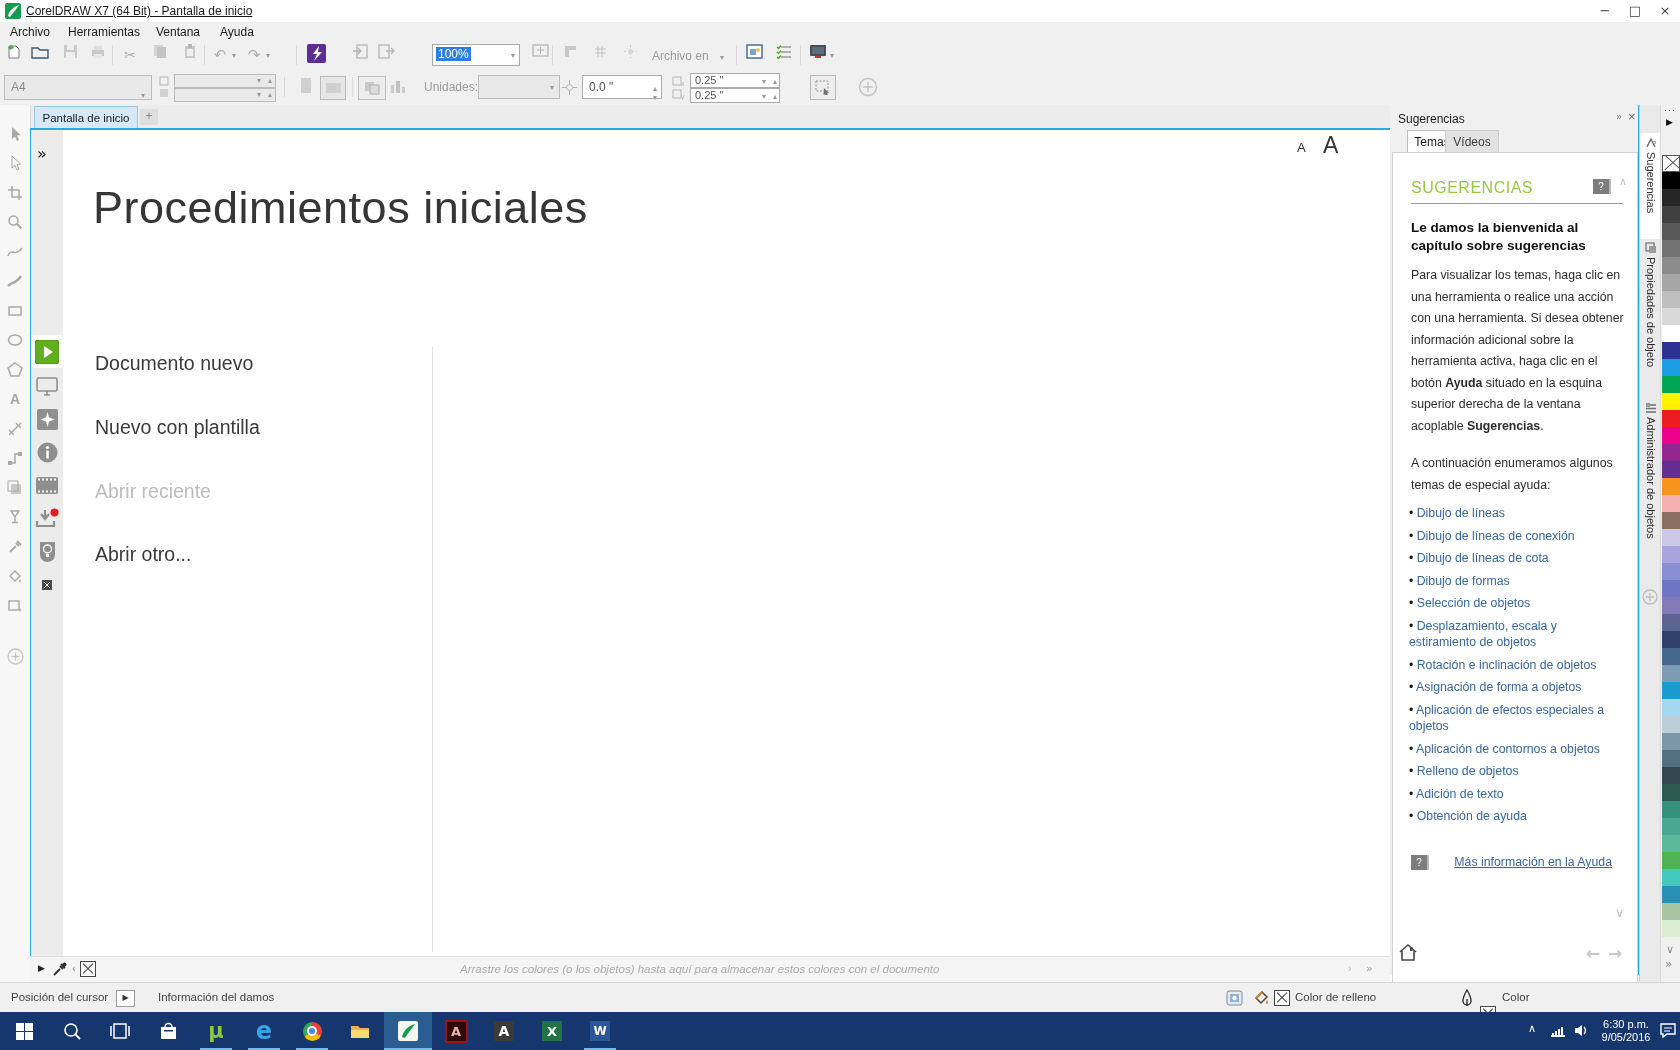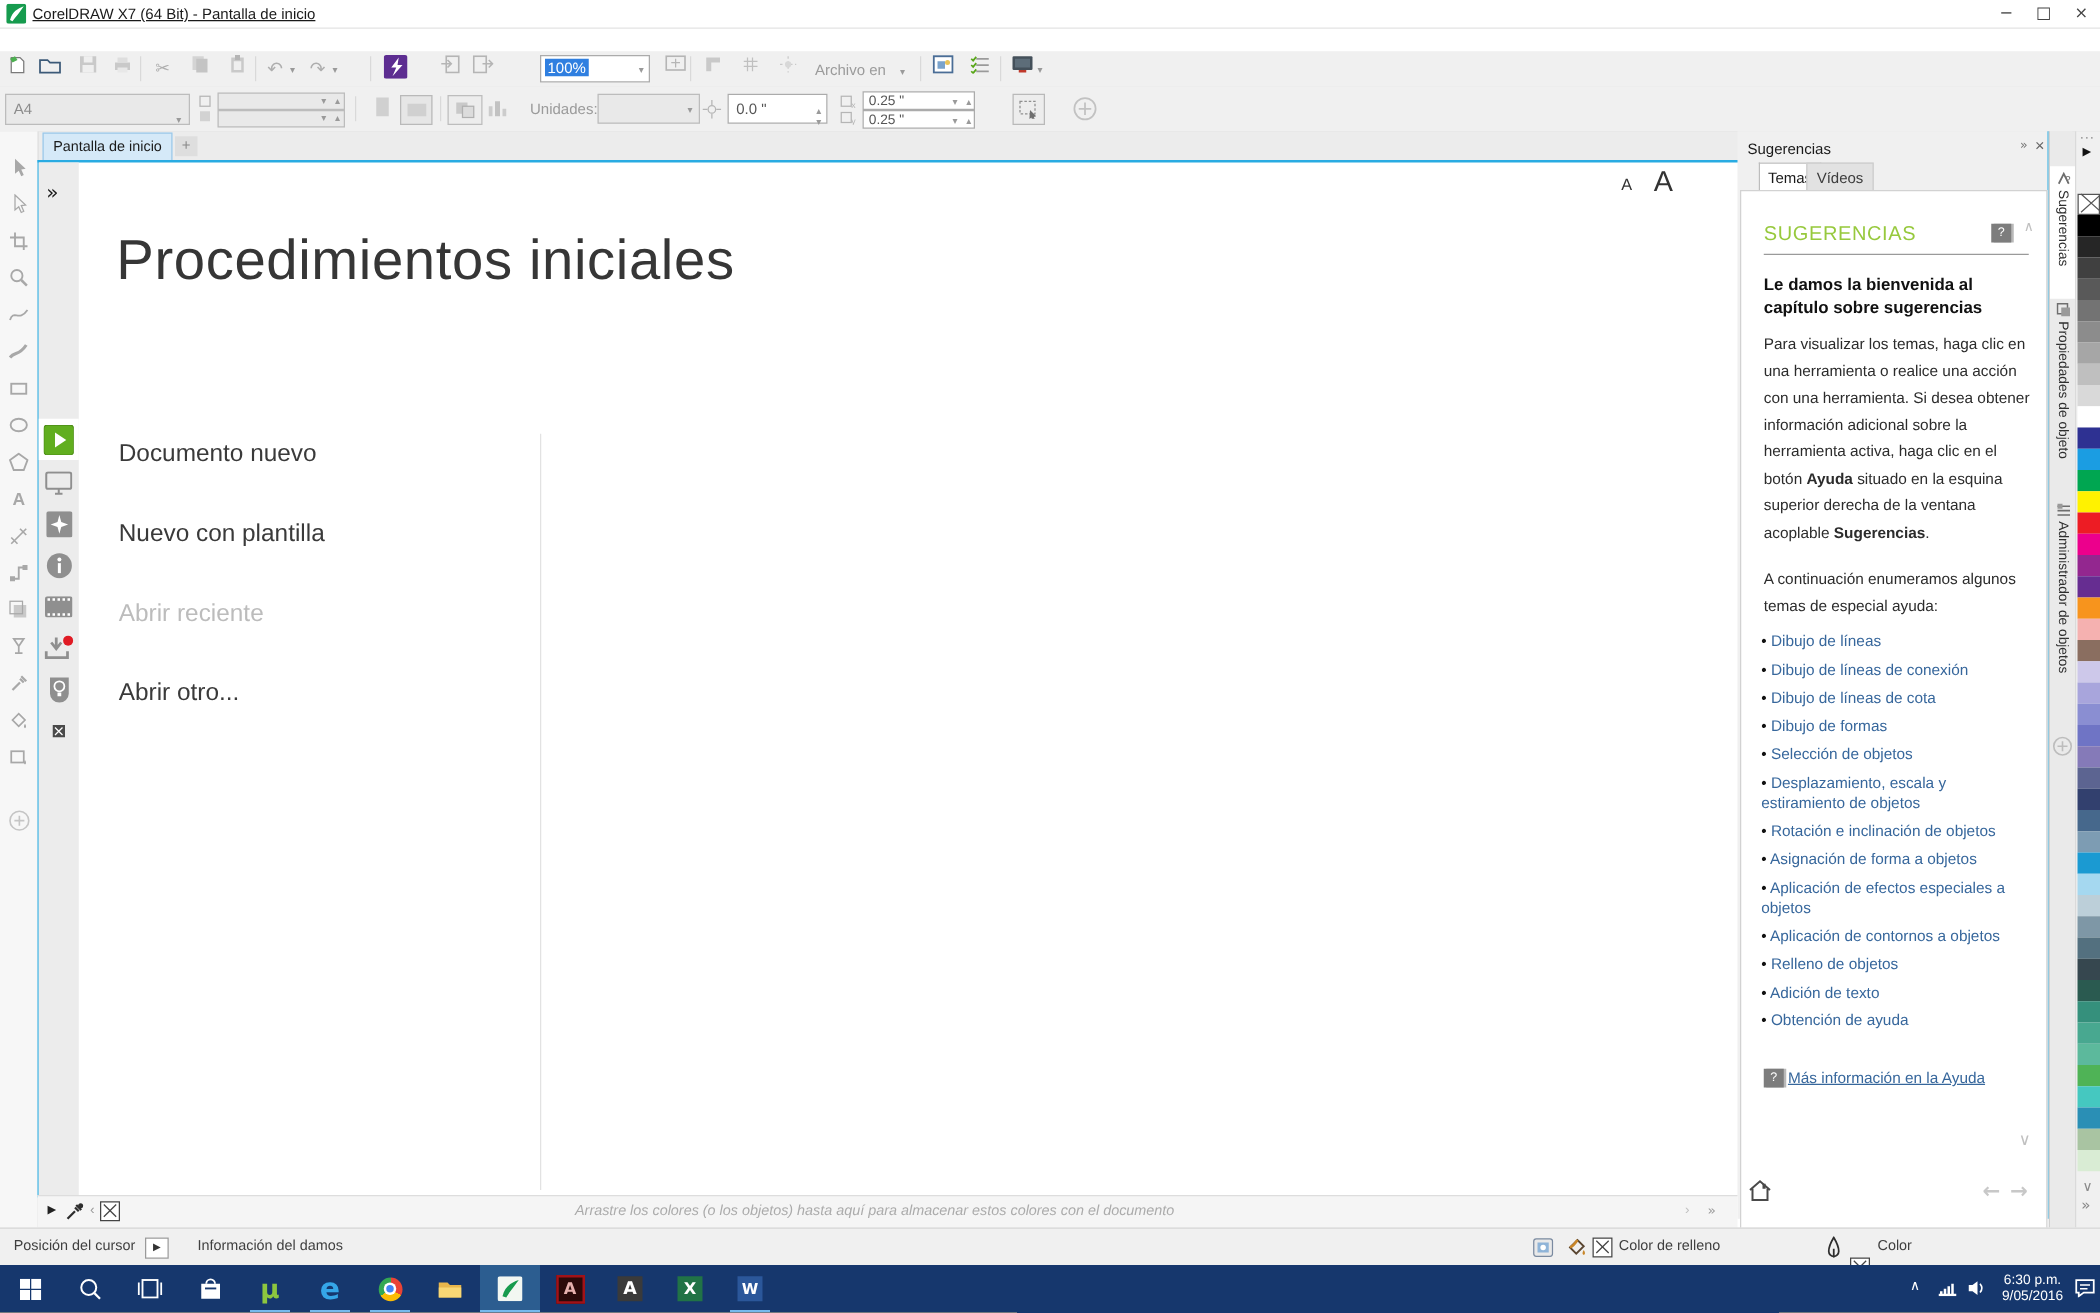--- a/index.html
+++ b/index.html
@@ -88,20 +88,26 @@
     <svg class="abs" style="left:5px;top:3px" width="16" height="16">
       <rect width="16" height="16" rx="2" fill="#169b4e"></rect>
       <path d="M3 13 C5 6,9 4,14 2 C10 8,8 10,5 14 Z" fill="#fff"></path>
     </svg>
     <span class="abs title-text">CorelDRAW X7 (64 Bit) - Pantalla de inicio</span>
     <div class="abs winbtn" style="left:1590px">−</div>
     <div class="abs winbtn" style="left:1620px">□</div>
     <div class="abs winbtn" style="left:1650px">×</div>
   </div>
 
+  <div class="abs menubar">
+    <span class="abs menu-item" style="left:6px">Archivo</span>
+    <span class="abs menu-item" style="left:64px">Herramientas</span>
+    <span class="abs menu-item" style="left:152px">Ventana</span>
+    <span class="abs menu-item" style="left:216px">Ayuda</span>
+  </div>
 
   <div class="abs toolbar">
 
     <div class="abs tbtn" style="left:2px">
       <svg width="16" height="16">
           <path d="M3 2 h7 l3 3 v9 h-10 z" fill="#fff" stroke="#7a7a7a"></path>
           <path d="M2 3 l4 -2 2 3 -4 2z" fill="#4caf50"></path>
         </svg>
     </div>
 
@@ -523,21 +529,21 @@
           <li>Asignación de forma a objetos</li>
           <li>Aplicación de efectos especiales a objetos</li>
           <li>Aplicación de contornos a objetos</li>
           <li>Relleno de objetos</li>
           <li>Adición de texto</li>
           <li>Obtención de ayuda</li>
         </ul>
 
       <div class="abs" style="left:18px;top:702px">
         <span class="qbox" style="display:inline-block;vertical-align:middle">?</span>
-        <span class="more-link" style="margin-left:0">Más información en la Ayuda</span>
+        <span class="more-link" style="margin-left:24px">Más información en la Ayuda</span>
       </div>
 
       <div class="abs scroll-chev" style="left:222px;top:752px;font-size:13px">∨</div>
     </div>
 
     <svg class="abs" style="left:8px;top:838px" width="20" height="19">
       <path d="M2 9 L10 2 L18 9 M4 8 v9 h12 v-9" fill="none" stroke="#4a4a4a" stroke-width="1.6"></path>
         <rect x="12" y="4" width="2.5" height="4" fill="#4a4a4a"></rect>
     </svg>
     <span class="abs" style="left:196px;top:838px;font-size:17px;color:#c8c8c8;font-family:'DejaVu Sans',sans-serif;font-weight:bold">←</span>

